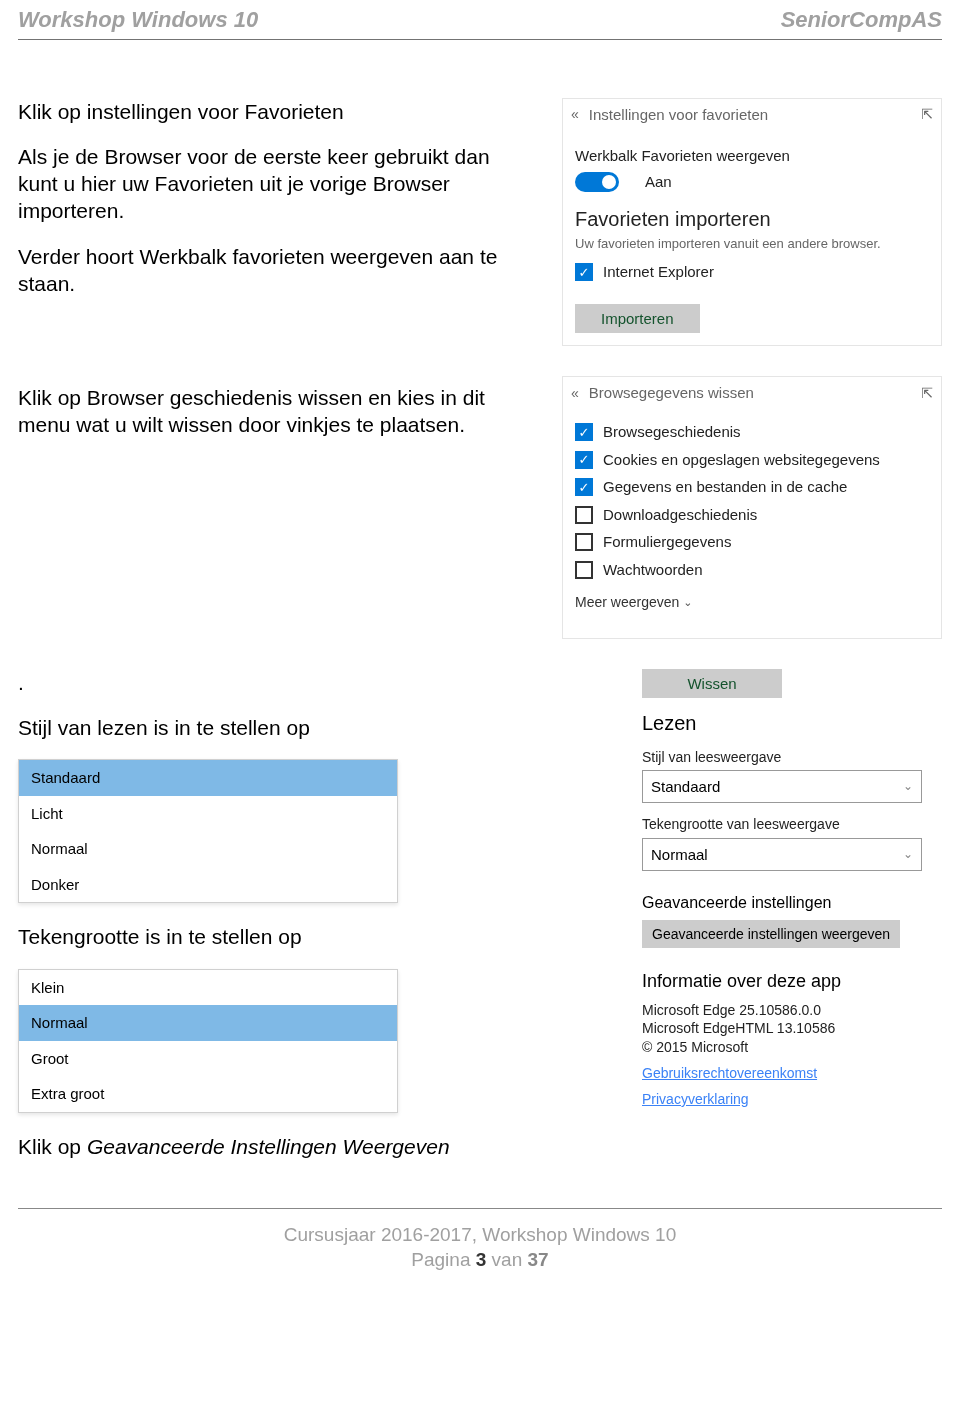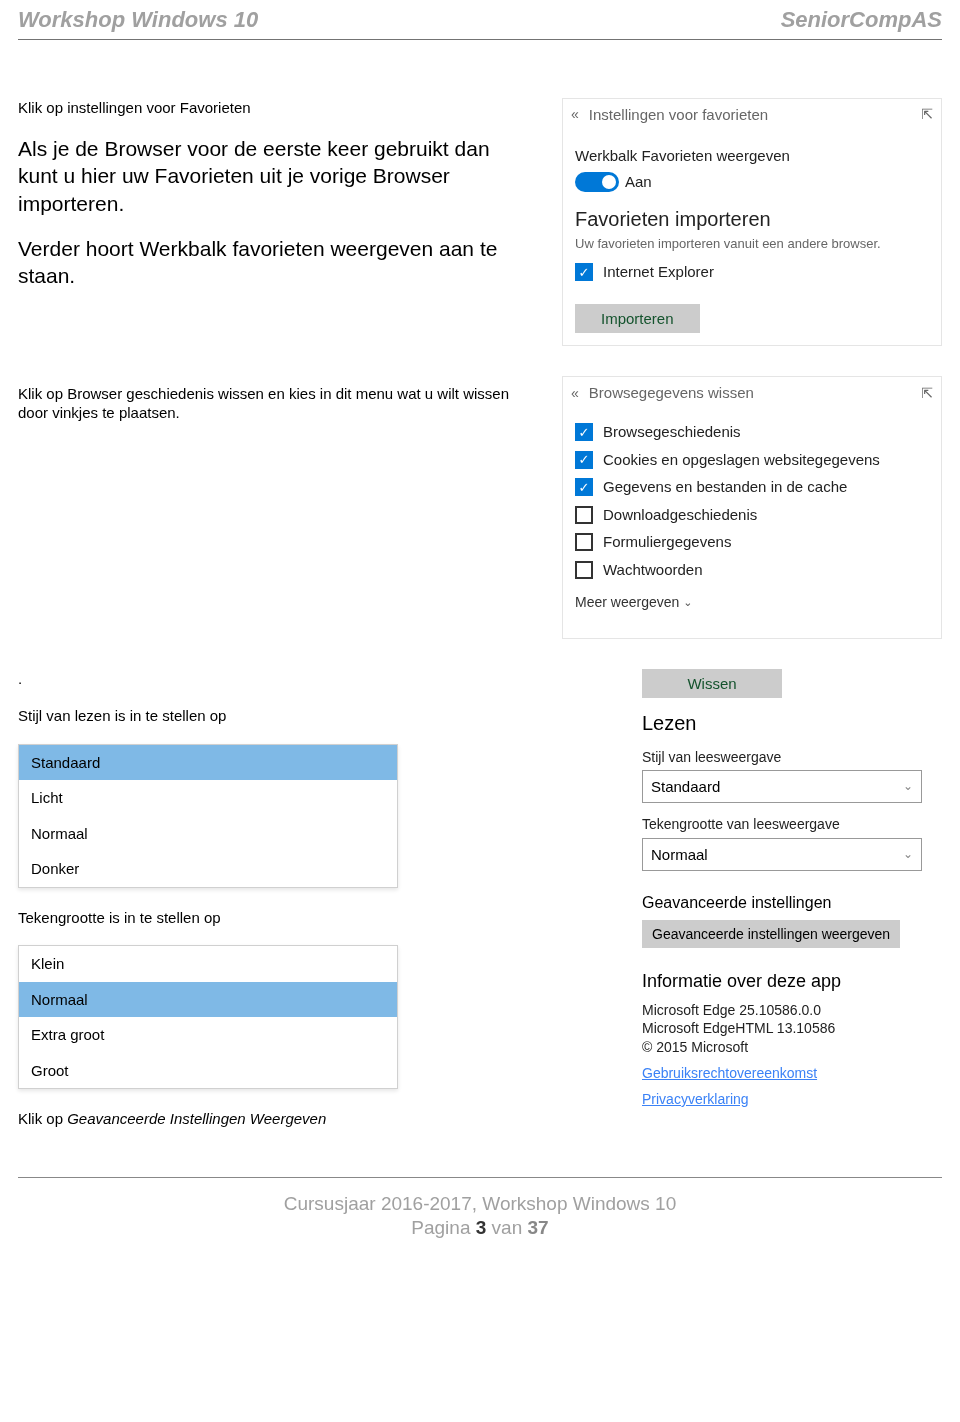--- a/index.html
+++ b/index.html
@@ -20,42 +20,42 @@
     font-weight: bold;
     color: #a0a0a0;
     font-size: 22px;
     padding: 6px 0 4px 0;
     border-bottom: 1px solid #737373;
     margin-bottom: 58px;
   }
   .two-col { display: flex; gap: 20px; margin-bottom: 30px; }
   .left-col { flex: 1; padding-right: 8px; }
   .right-col { width: 380px; }
-  .instr { font-size: 15px; margin-bottom: 18px; }
+  .instr { font-size: 21px; margin-bottom: 18px; }
   .instr-sub { font-size: 21px; margin-bottom: 18px; }
 
   
   .panel {
     font-family: "Segoe UI", Arial, sans-serif;
     border: 1px solid #e5e5e5;
     background: #fff;
     font-size: 15px;
     color: #222;
   }
   .panel-hdr {
     display: flex; align-items: center;
     padding: 6px 8px;
     color: #666;
     font-size: 15px;
   }
   .panel-hdr .back { font-size: 14px; margin-right: 10px; cursor: pointer; }
   .panel-hdr .pin { margin-left: auto; font-size: 14px; cursor: pointer; }
   .panel-body { padding: 6px 12px 12px 12px; }
   .panel-label { font-size: 15px; color: #222; margin: 10px 0 6px 0; }
-  .toggle-row { display: flex; align-items: center; gap: 6px; margin: 4px 0 14px 0; }
+  .toggle-row { display: flex; align-items: center; gap: 26px; margin: 4px 0 14px 0; }
   .toggle {
     width: 44px; height: 20px; border-radius: 10px;
     background: #0078d7; position: relative; cursor: pointer;
   }
   .toggle::after {
     content: ""; position: absolute; right: 3px; top: 3px;
     width: 14px; height: 14px; border-radius: 50%; background: #fff;
   }
   .section-h { font-size: 20px; font-weight: 400; margin: 6px 0 4px 0; }
   .sub-gray { font-size: 13px; color: #666; margin-bottom: 10px; }
@@ -206,22 +206,22 @@
           <div class="opt selected">Standaard</div>
           <div class="opt">Licht</div>
           <div class="opt">Normaal</div>
           <div class="opt">Donker</div>
         </div>
 
       <p class="instr">Tekengrootte is in te stellen op</p>
       <div class="dropdown" id="size-dd">
           <div class="opt">Klein</div>
           <div class="opt selected">Normaal</div>
+          <div class="opt">Groot</div>
           <div class="opt">Extra groot</div>
-          <div class="opt">Groot</div>
         </div>
 
       <p class="instr" style="font-style:normal">
         <span>Klik op </span><em>Geavanceerde Instellingen Weergeven</em>
       </p>
     </div>
     <div class="right-col">
       <div class="right-block2">
         <button class="btn-gray" style="width:140px;padding:6px 0">Wissen</button>
 

